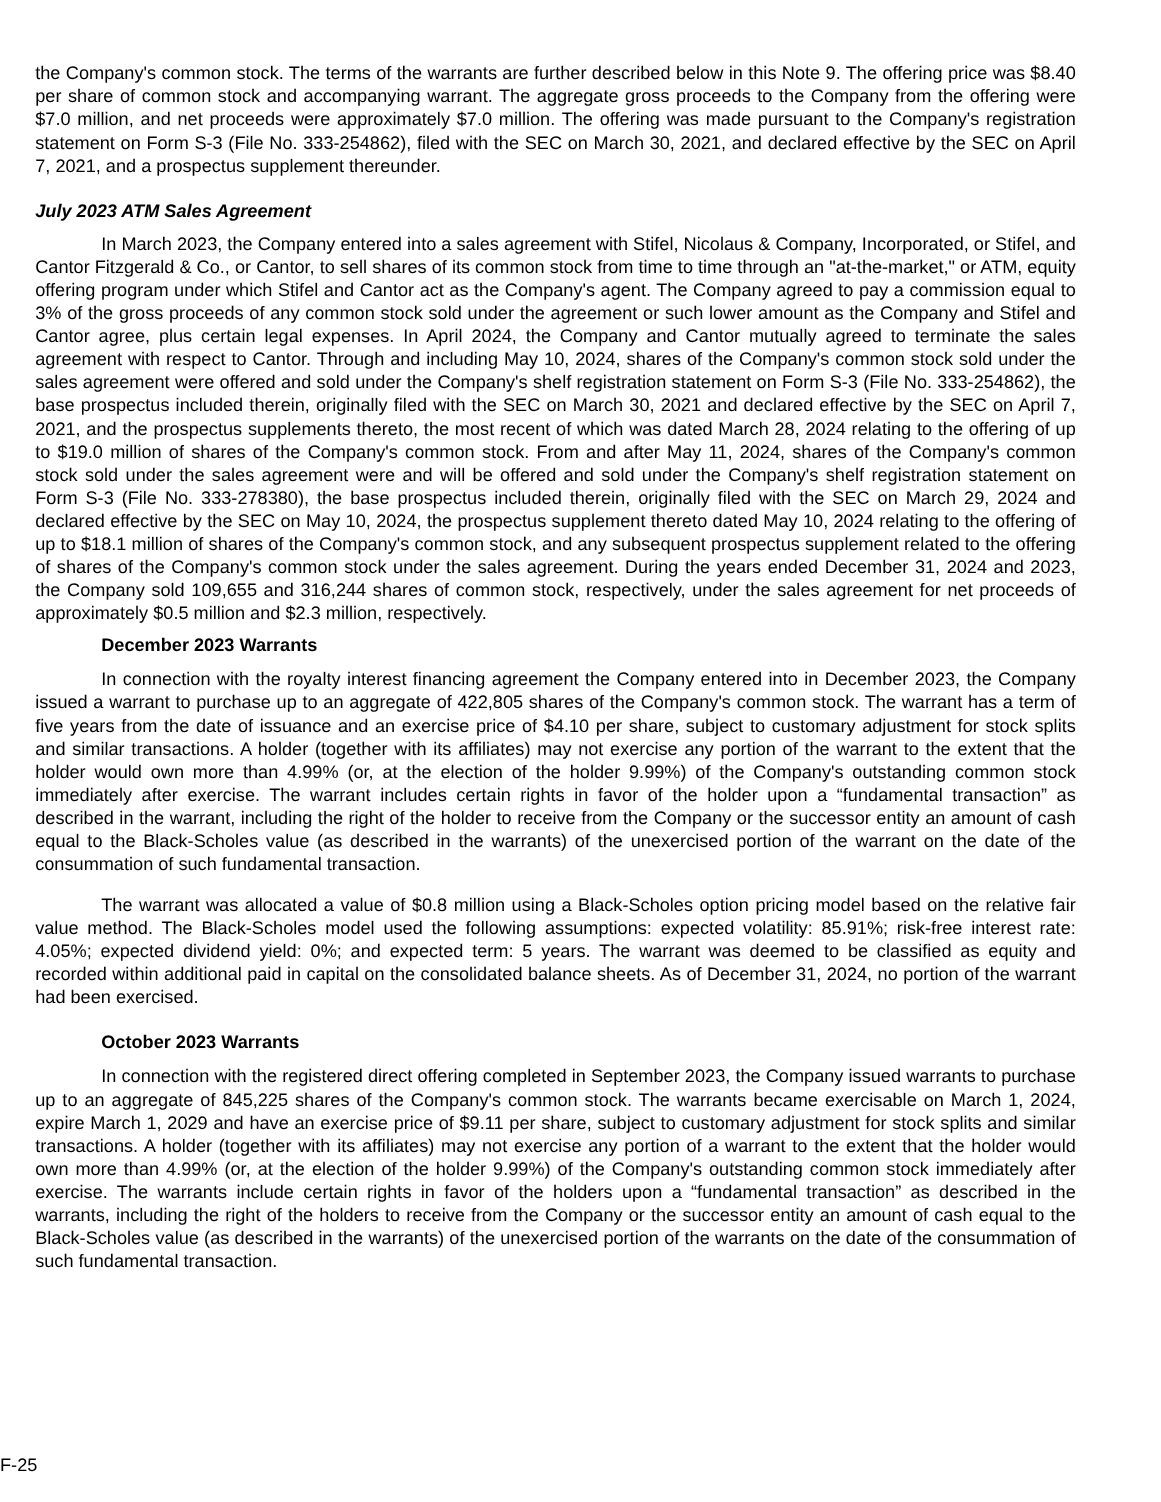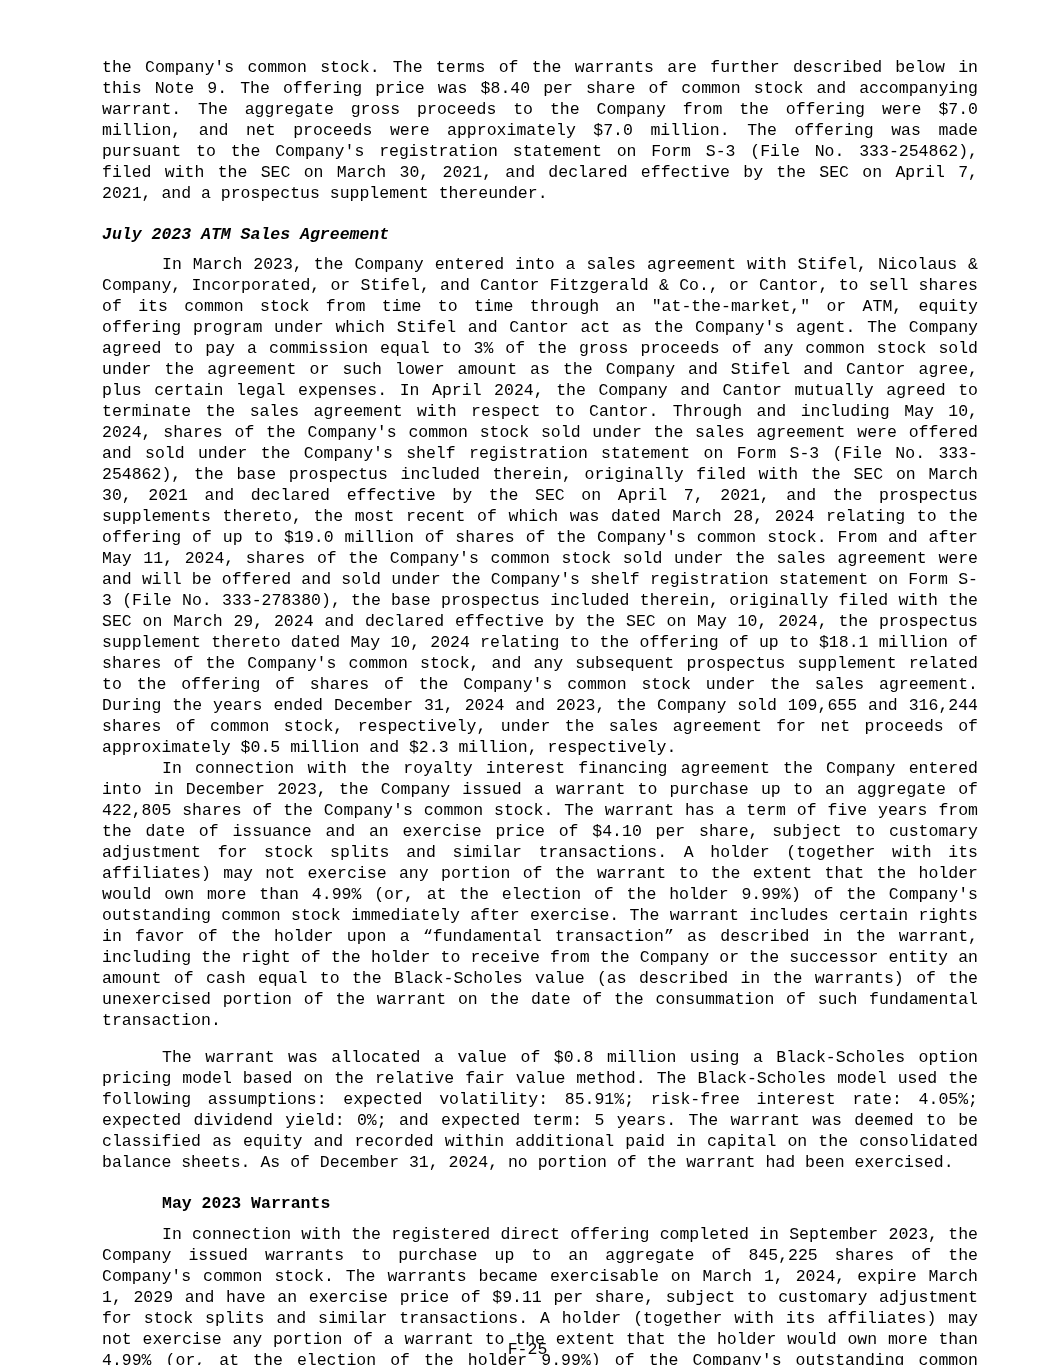--- a/index.html
+++ b/index.html
@@ -6,25 +6,25 @@
     margin: 0;
     padding: 0;
     background: #ffffff;
   }
   .page {
     position: relative;
     width: 1055px;
     height: 1365px;
     background: #ffffff;
     color: #000000;
-    font-family: Liberation Mono, monospace;
+    font-family: Liberation Sans, sans-serif;
     font-size: 16.5px;
     line-height: 21px;
     box-sizing: border-box;
-    padding: 57px 77px 0 102px;
+    padding: 57px 77px 0 32px;
     overflow: hidden;
   }
   .para {
     margin: 0;
     text-align: justify;
   }
   .para.indent {
     text-indent: 60px;
   }
   .para.gap {
@@ -41,42 +41,42 @@
     font-weight: bold;
     font-style: normal;
     margin: 8px 0 10px 60px;
   }
   .h-sub.mt-lg {
     margin-top: 20px;
   }
   .footer {
     position: absolute;
     left: 0;
-    bottom: 5px;
+    bottom: 22px;
     width: 100%;
-    text-align: center;
     font-size: 16.5px;
   }
 </style>
 </head>
 <body>
 
 <div class="page">
 
   <p class="para">the Company's common stock. The terms of the warrants are further described below in this Note 9. The offering price was $8.40 per share of common stock and accompanying warrant. The aggregate gross proceeds to the Company from the offering were $7.0 million, and net proceeds were approximately $7.0 million. The offering was made pursuant to the Company's registration statement on Form S-3 (File No. 333-254862), filed with the SEC on March 30, 2021, and declared effective by the SEC on April 7, 2021, and a prospectus supplement thereunder.</p>
 
   <h2 class="h-section">July 2023 ATM Sales Agreement</h2>
 
   <p class="para indent">In March 2023, the Company entered into a sales agreement with Stifel, Nicolaus &amp; Company, Incorporated, or Stifel, and Cantor Fitzgerald &amp; Co., or Cantor, to sell shares of its common stock from time to time through an "at-the-market," or ATM, equity offering program under which Stifel and Cantor act as the Company's agent. The Company agreed to pay a commission equal to 3% of the gross proceeds of any common stock sold under the agreement or such lower amount as the Company and Stifel and Cantor agree, plus certain legal expenses. In April 2024, the Company and Cantor mutually agreed to terminate the sales agreement with respect to Cantor. Through and including May 10, 2024, shares of the Company's common stock sold under the sales agreement were offered and sold under the Company's shelf registration statement on Form S-3 (File No. 333-254862), the base prospectus included therein, originally filed with the SEC on March 30, 2021 and declared effective by the SEC on April 7, 2021, and the prospectus supplements thereto, the most recent of which was dated March 28, 2024 relating to the offering of up to $19.0 million of shares of the Company's common stock. From and after May 11, 2024, shares of the Company's common stock sold under the sales agreement were and will be offered and sold under the Company's shelf registration statement on Form S-3 (File No. 333-278380), the base prospectus included therein, originally filed with the SEC on March 29, 2024 and declared effective by the SEC on May 10, 2024, the prospectus supplement thereto dated May 10, 2024 relating to the offering of up to $18.1 million of shares of the Company's common stock, and any subsequent prospectus supplement related to the offering of shares of the Company's common stock under the sales agreement. During the years ended December 31, 2024 and 2023, the Company sold 109,655 and 316,244 shares of common stock, respectively, under the sales agreement for net proceeds of approximately $0.5 million and $2.3 million, respectively.</p>
 
 
+  <h3 class="h-sub">December 2023 Warrants</h3>
 
   <p class="para indent">In connection with the royalty interest financing agreement the Company entered into in December 2023, the Company issued a warrant to purchase up to an aggregate of 422,805 shares of the Company's common stock. The warrant has a term of five years from the date of issuance and an exercise price of $4.10 per share, subject to customary adjustment for stock splits and similar transactions. A holder (together with its affiliates) may not exercise any portion of the warrant to the extent that the holder would own more than 4.99% (or, at the election of the holder 9.99%) of the Company's outstanding common stock immediately after exercise. The warrant includes certain rights in favor of the holder upon a “fundamental transaction” as described in the warrant, including the right of the holder to receive from the Company or the successor entity an amount of cash equal to the Black-Scholes value (as described in the warrants) of the unexercised portion of the warrant on the date of the consummation of such fundamental transaction.</p>
 
   <p class="para indent gap">The warrant was allocated a value of $0.8 million using a Black-Scholes option pricing model based on the relative fair value method. The Black-Scholes model used the following assumptions: expected volatility: 85.91%; risk-free interest rate: 4.05%; expected dividend yield: 0%; and expected term: 5 years. The warrant was deemed to be classified as equity and recorded within additional paid in capital on the consolidated balance sheets. As of December 31, 2024, no portion of the warrant had been exercised.</p>
 
-  <h3 class="h-sub mt-lg">May 2023 Warrants</h3>
+  <h3 class="h-sub mt-lg">October 2023 Warrants</h3>
 
   <p class="para indent">In connection with the registered direct offering completed in September 2023, the Company issued warrants to purchase up to an aggregate of 845,225 shares of the Company's common stock. The warrants became exercisable on March 1, 2024, expire March 1, 2029 and have an exercise price of $9.11 per share, subject to customary adjustment for stock splits and similar transactions. A holder (together with its affiliates) may not exercise any portion of a warrant to the extent that the holder would own more than 4.99% (or, at the election of the holder 9.99%) of the Company's outstanding common stock immediately after exercise. The warrants include certain rights in favor of the holders upon a “fundamental transaction” as described in the warrants, including the right of the holders to receive from the Company or the successor entity an amount of cash equal to the Black-Scholes value (as described in the warrants) of the unexercised portion of the warrants on the date of the consummation of such fundamental transaction.</p>
 
   <div class="footer">F-25</div>
 
 </div>
 
 </body></html>

